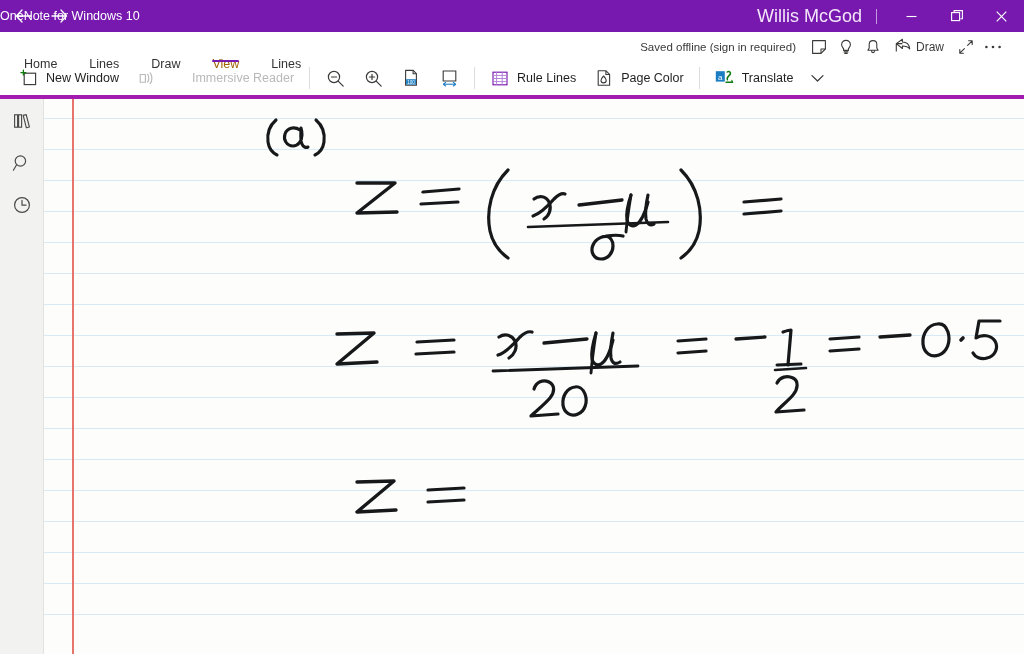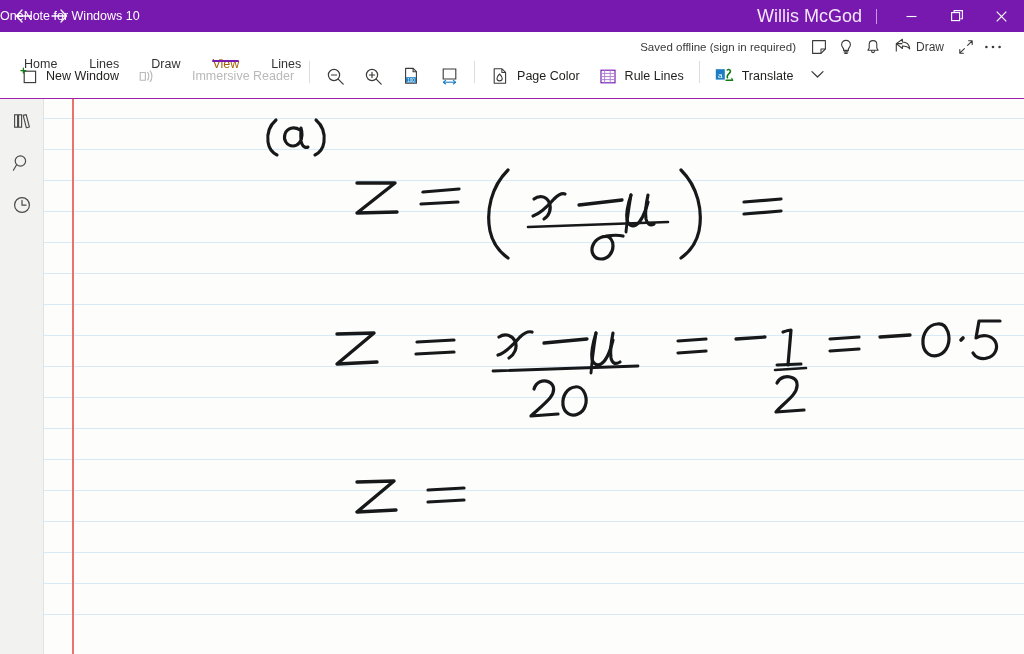--- a/index.html
+++ b/index.html
@@ -59,22 +59,22 @@
     width: 26px; height: 26px; display: flex; align-items: center; justify-content: center;
     cursor: pointer; color: #3b3a39;
   }
   .share-btn {
     display: flex; align-items: center; gap: 5px; padding: 0 8px; height: 26px;
     font-size: 12px; color: #3b3a39; cursor: pointer;
   }
 
   
   .ribbon {
-    height: 38px; background: #ffffff; border-bottom: 1px solid #a21caf;
-    display: flex; align-items: flex-start; padding-left: 10px; flex: 0 0 38px;
+    height: 38px; background: #ffffff; border-bottom: 4px solid #a21caf;
+    display: flex; align-items: center; padding-left: 10px; flex: 0 0 38px;
   }
   .rb-item {
     display: flex; align-items: center; gap: 7px; height: 30px; padding: 0 9px;
     font-size: 12.5px; color: #201f1e; cursor: pointer; white-space: nowrap; border-radius: 2px;
   }
   .rb-item.disabled { color: #b9b9b9; cursor: default; gap: 35px; }
   .rb-icon { display: flex; align-items: center; justify-content: center; width: 20px; height: 20px; }
   .rb-sep { width: 1px; height: 22px; background: #dcdcdc; margin: 0 6px; }
   .rb-chev {
     width: 26px; height: 26px; display: flex; align-items: center; justify-content: center;
@@ -298,39 +298,39 @@
           <path d="M5.6 13.4 L3.4 15.2 L5.6 17.0" fill="none" stroke="#1b7ec2" stroke-width="1.1" stroke-linecap="round" stroke-linejoin="round"></path>
           <path d="M13.4 13.4 L15.6 15.2 L13.4 17.0" fill="none" stroke="#1b7ec2" stroke-width="1.1" stroke-linecap="round" stroke-linejoin="round"></path>
         </svg>
       </span>
     </div>
 
     <div class="rb-sep"></div>
 
     <div class="rb-item">
       <span class="rb-icon">
-        <svg width="18" height="18" viewBox="0 0 18 18">
-          <path d="M3.2 1.8 H11.0 L14.6 5.4 V16.2 H3.2 Z" fill="none" stroke="#3b3a39" stroke-width="1.1" stroke-linejoin="round"></path>
-          <path d="M10.9 1.9 V5.5 H14.5" fill="none" stroke="#3b3a39" stroke-width="1.1" stroke-linejoin="round"></path>
-          <path d="M6.0 11.6 C6.0 9.6 8.6 7.0 8.6 7.0 C8.6 7.0 11.2 9.6 11.2 11.6 C11.2 13.0 10.0 13.9 8.6 13.9 C7.2 13.9 6.0 13.0 6.0 11.6 Z" fill="none" stroke="#3b3a39" stroke-width="1.1" stroke-linejoin="round"></path>
-        </svg>
-      </span>
-      <span>Page Color</span>
-    </div>
-
-    <div class="rb-item">
-      <span class="rb-icon">
         <svg width="18" height="17" viewBox="0 0 18 17">
           <rect x="2.0" y="2.2" width="14" height="12.6" fill="none" stroke="#7719AF" stroke-width="1.15"></rect>
           <path d="M2.0 5.4 H16.0 M2.0 8.5 H16.0 M2.0 11.6 H16.0" stroke="#a濃" stroke-width="0"></path>
           <path d="M2.0 5.4 H16.0 M2.0 8.5 H16.0 M2.0 11.6 H16.0" stroke="#b07fd8" stroke-width="0.95"></path>
           <path d="M5.6 2.2 V14.8 M11.2 2.2 V14.8" stroke="#b07fd8" stroke-width="0.95"></path>
         </svg>
       </span>
       <span>Rule Lines</span>
+    </div>
+
+    <div class="rb-item">
+      <span class="rb-icon">
+        <svg width="18" height="18" viewBox="0 0 18 18">
+          <path d="M3.2 1.8 H11.0 L14.6 5.4 V16.2 H3.2 Z" fill="none" stroke="#3b3a39" stroke-width="1.1" stroke-linejoin="round"></path>
+          <path d="M10.9 1.9 V5.5 H14.5" fill="none" stroke="#3b3a39" stroke-width="1.1" stroke-linejoin="round"></path>
+          <path d="M6.0 11.6 C6.0 9.6 8.6 7.0 8.6 7.0 C8.6 7.0 11.2 9.6 11.2 11.6 C11.2 13.0 10.0 13.9 8.6 13.9 C7.2 13.9 6.0 13.0 6.0 11.6 Z" fill="none" stroke="#3b3a39" stroke-width="1.1" stroke-linejoin="round"></path>
+        </svg>
+      </span>
+      <span>Page Color</span>
     </div>
 
     <div class="rb-sep"></div>
 
 
     <div class="rb-item">
       <span class="rb-icon">
         <svg width="19" height="18" viewBox="0 0 19 18">
           <rect x="0.8" y="2.2" width="9.0" height="10.4" fill="#1b7ec2"></rect>
           <text x="5.3" y="10.6" font-family="'Liberation Sans', sans-serif" font-size="8" fill="#ffffff" text-anchor="middle">a</text>

